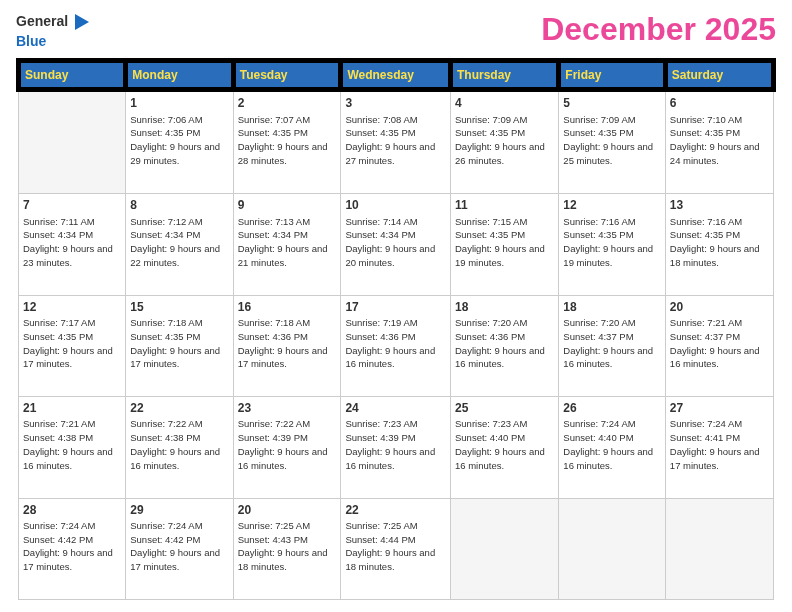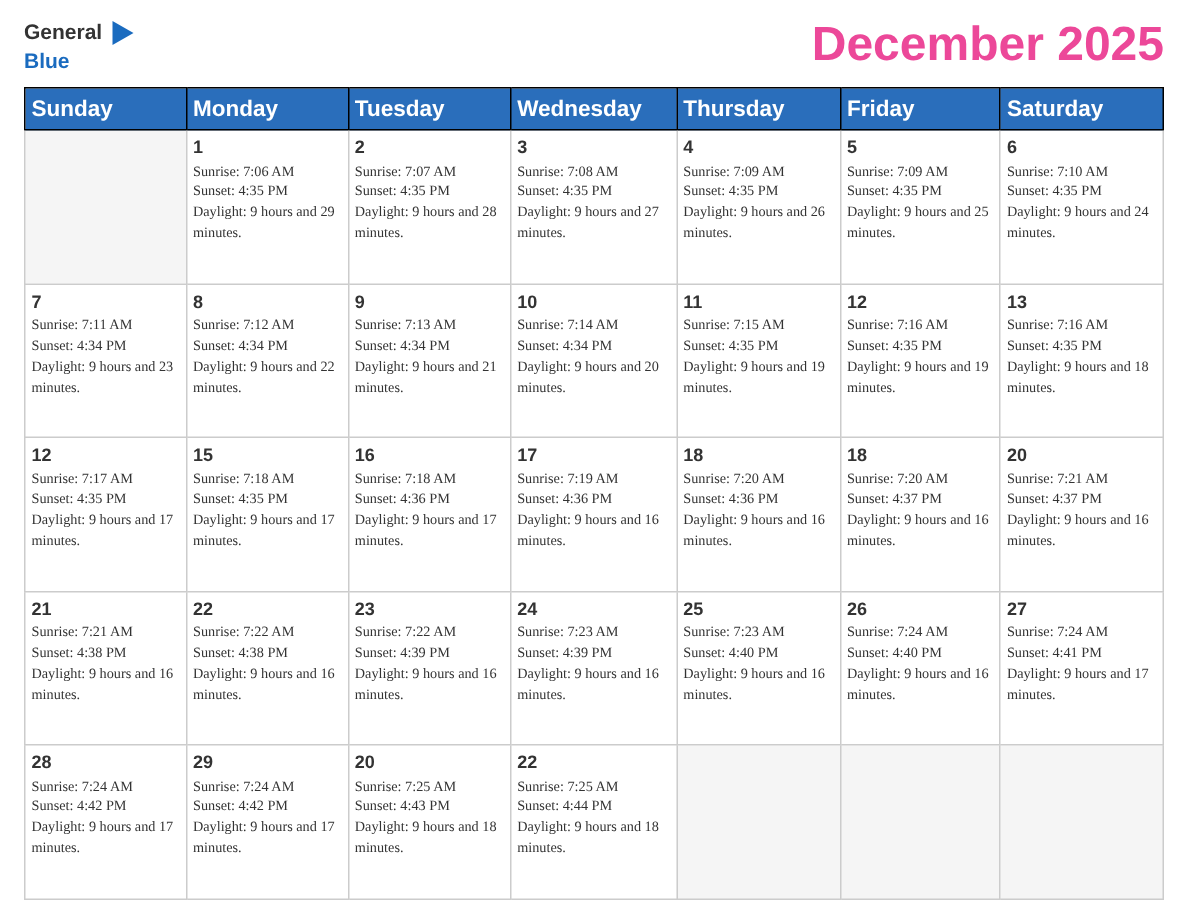--- a/index.html
+++ b/index.html
@@ -41,26 +41,26 @@
       font-size: 14px;
       color: #555;
     }
     .calendar {
       width: 100%;
       border-collapse: collapse;
       flex: 1;
     }
     .calendar thead tr th {
       background: #2a6ebb;
-      color: #ffffff;
-      font-size: 15px;
+      color: #fde047;
+      font-size: 12px;
       font-weight: bold;
       padding: 5px 4px;
       text-align: left;
-      border: 1px solid #000000;
+      border: 5px solid #000000;
     }
     .calendar tbody tr td {
       border: 1px solid #ccc;
       vertical-align: top;
       padding: 3px 4px;
       width: 113px;
       background: #fff;
       font-size: 10px;
       color: #333;
       line-height: 1.35;
@@ -72,21 +72,20 @@
       font-size: 12px;
       font-weight: bold;
       color: #333;
       display: block;
       margin-bottom: 1px;
     }
     .day-info {
       font-size: 9.5px;
       color: #333;
       line-height: 1.35;
-      font-family: Liberation Serif, serif;
     }
     .row-alt td {
       background: #f0f4fa;
     }
   </style>
 </head>
 <body>
 
 <div class="page">
   <div class="header">

